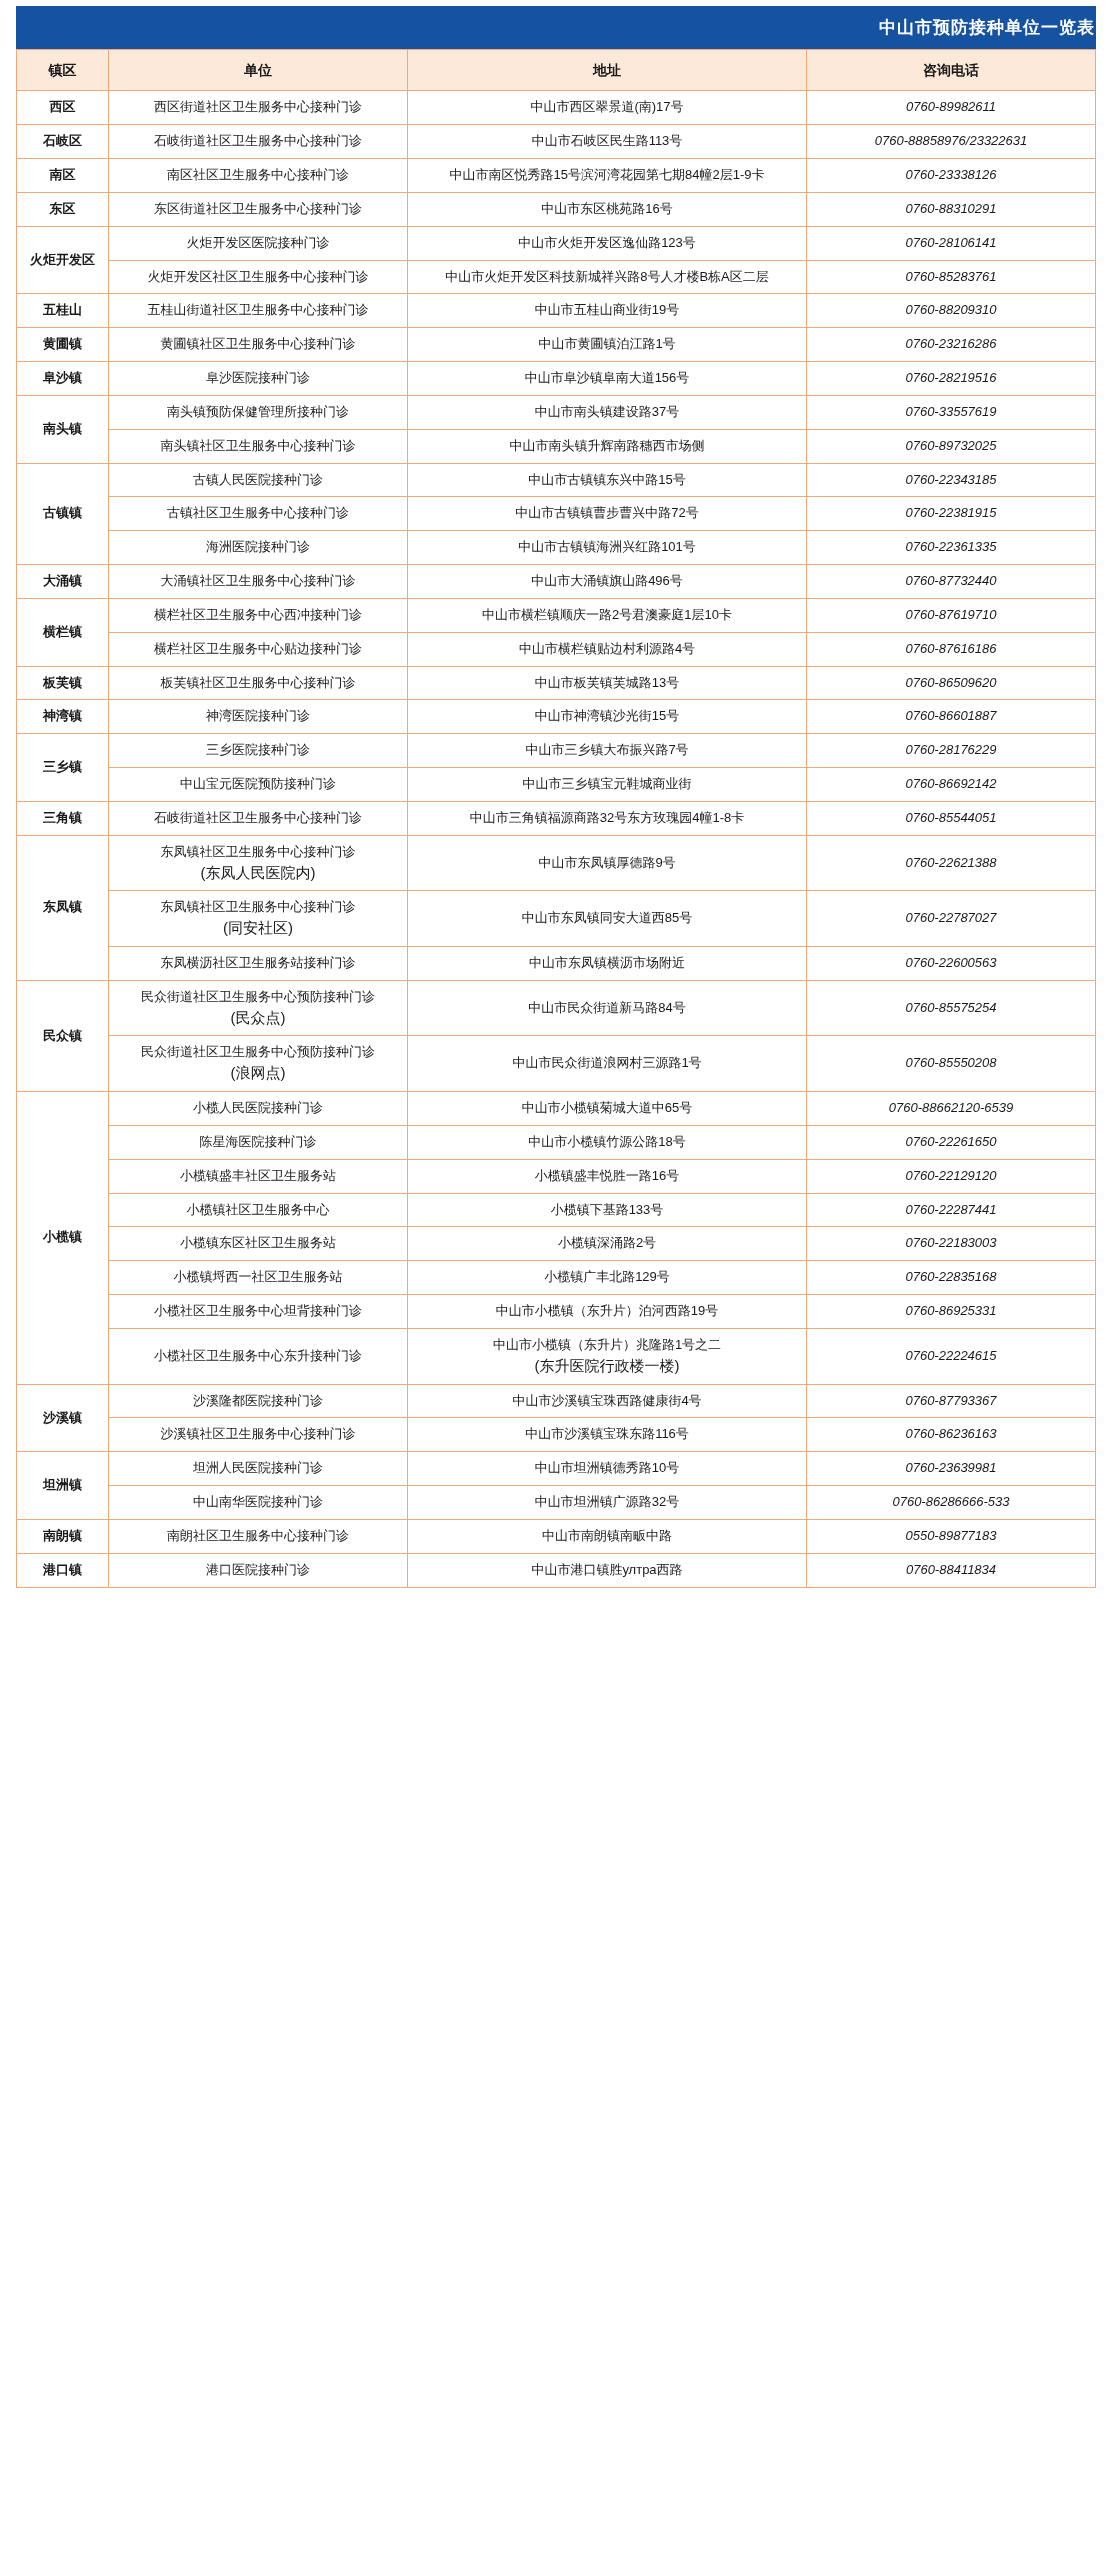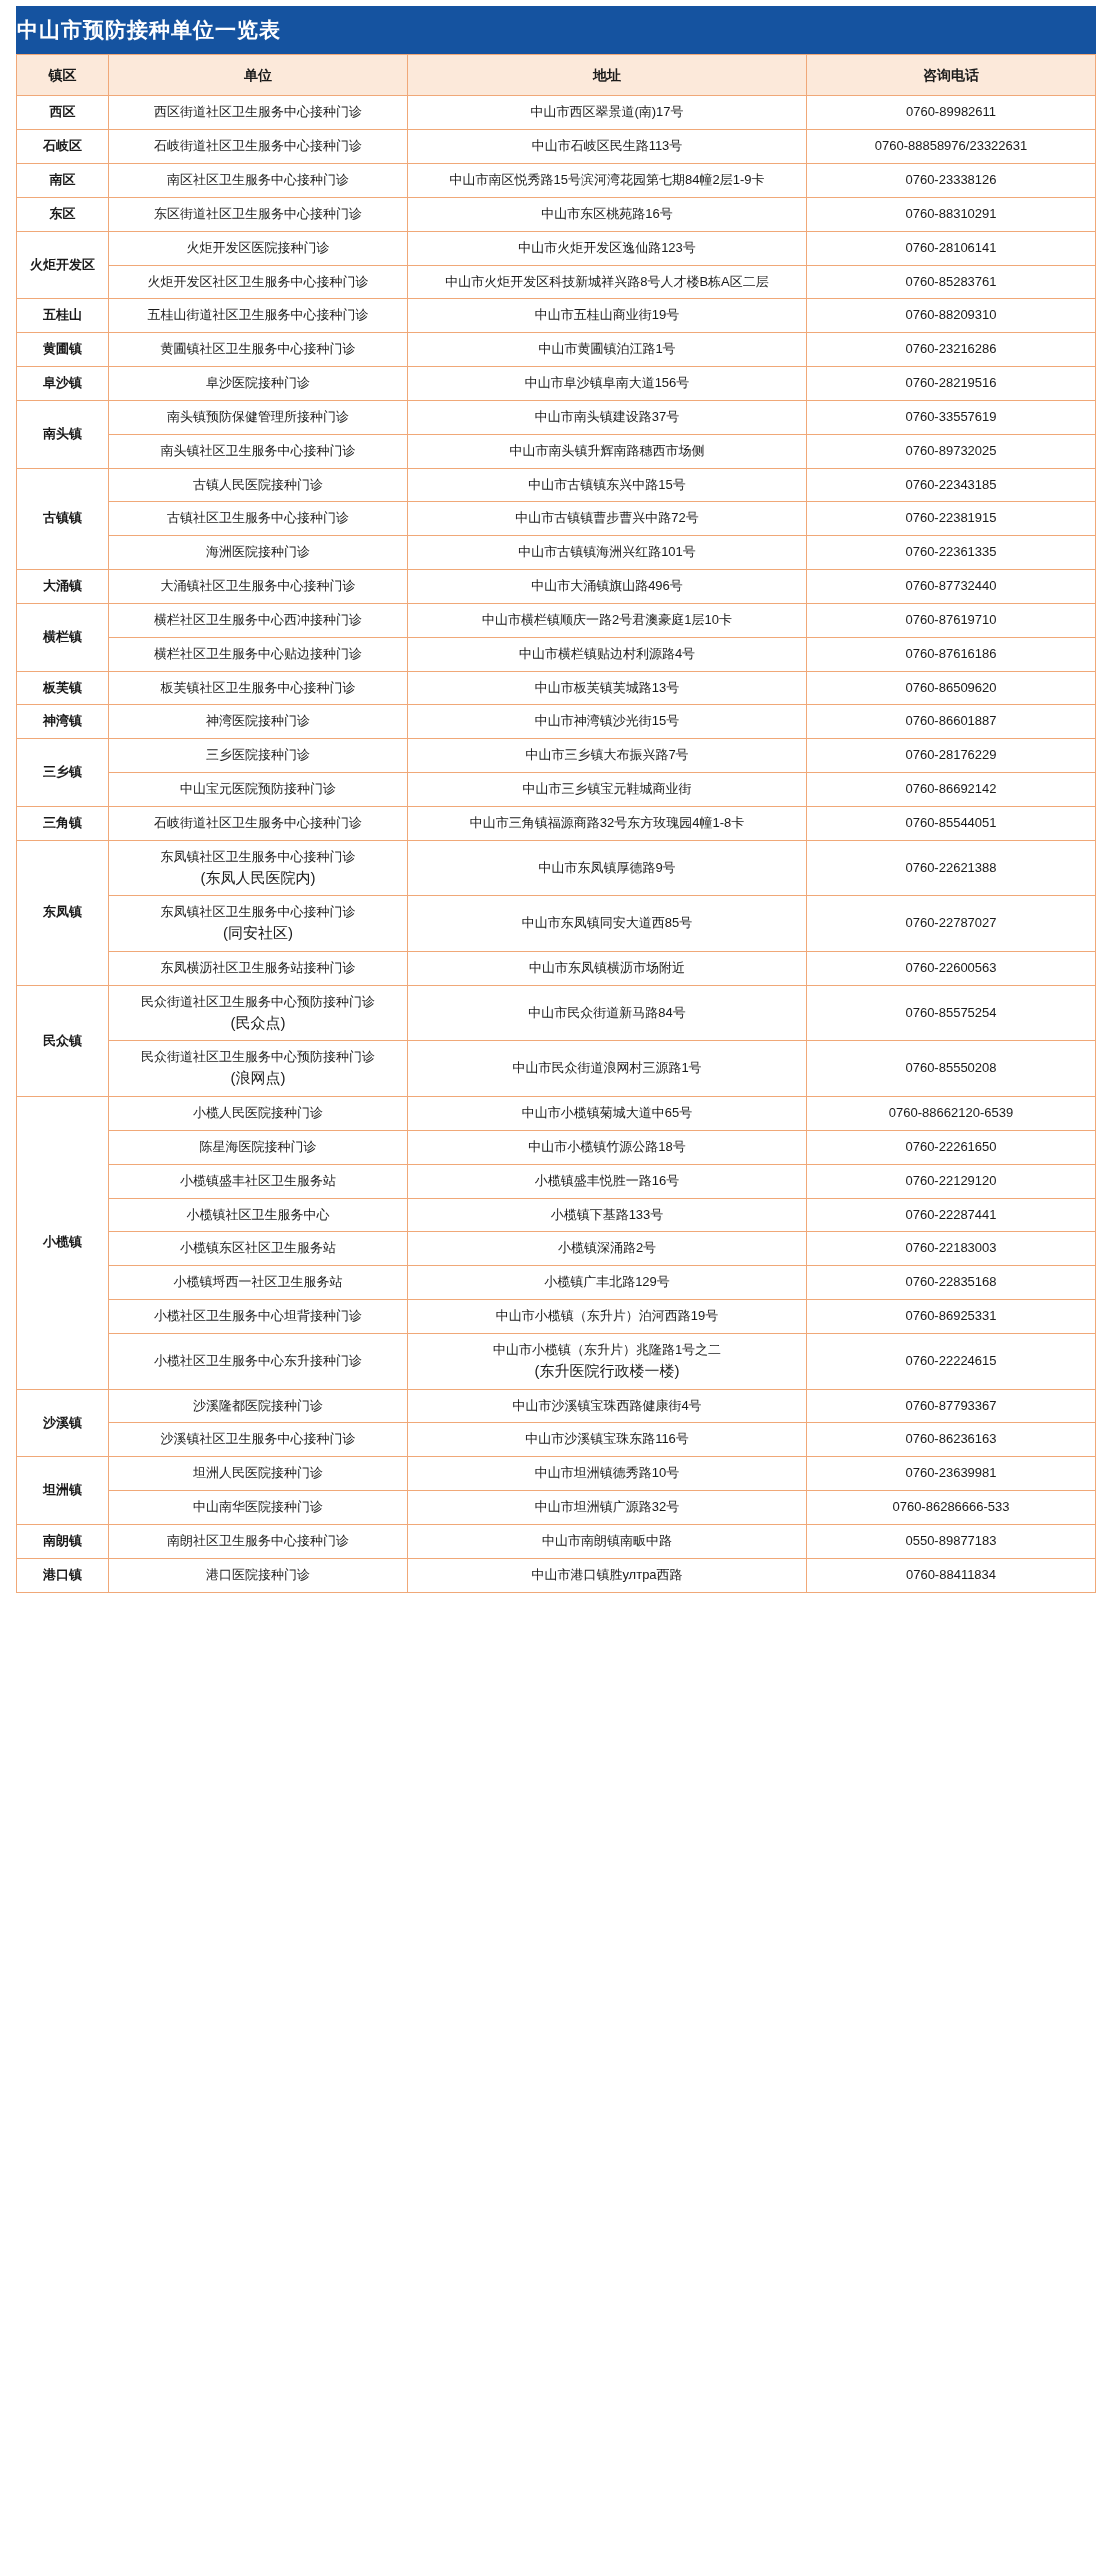--- a/index.html
+++ b/index.html
@@ -13,22 +13,22 @@
     color: #1a1a1a;
   }
   .sheet {
     width: 1112px;
     box-sizing: border-box;
     padding: 0 16px 14px 16px;
   }
   .title-bar {
     background: #1553a0;
     color: #ffffff;
-    text-align: left;
-    font-size: 21px;
+    text-align: right;
+    font-size: 17px;
     font-weight: bold;
     letter-spacing: 1px;
     padding: 9px 0 9px 0;
     margin: 6px 0 0 0;
     border: 1px solid #1553a0;
     box-sizing: border-box;
   }
   table.vac {
     border-collapse: collapse;
     width: 100%;
@@ -56,21 +56,21 @@
     font-size: 14px;
     padding: 10px 10px;
     border: 1px solid #f0a878;
   }
   td.region {
     font-weight: bold;
     background: #ffffff;
   }
   td.unit { font-size: 12.5px; }
   td.addr { font-size: 12.5px; }
-  td.tel  { font-size: 12.5px; }
+  td.tel  { font-size: 12.5px; font-style: italic; }
   .sub { display: block; font-size: 15px; }
 </style>
 </head>
 <body>
 
 <div class="sheet">
   <div class="title-bar">中山市预防接种单位一览表</div>
   <table class="vac">
     <colgroup>
       <col class="c1">

